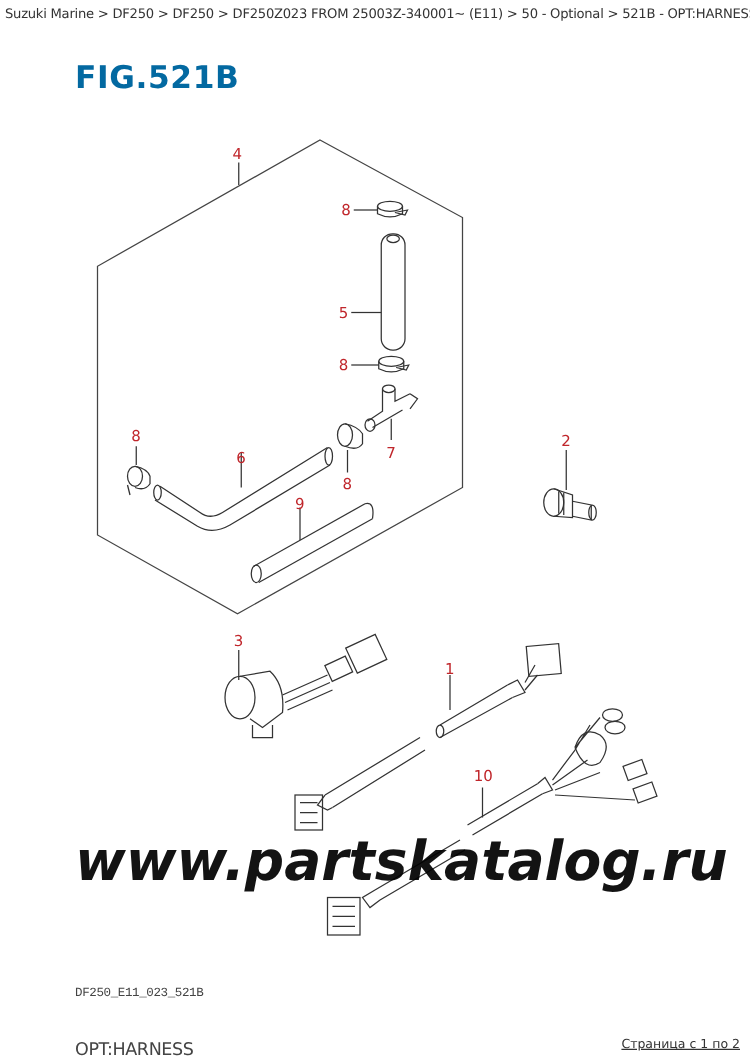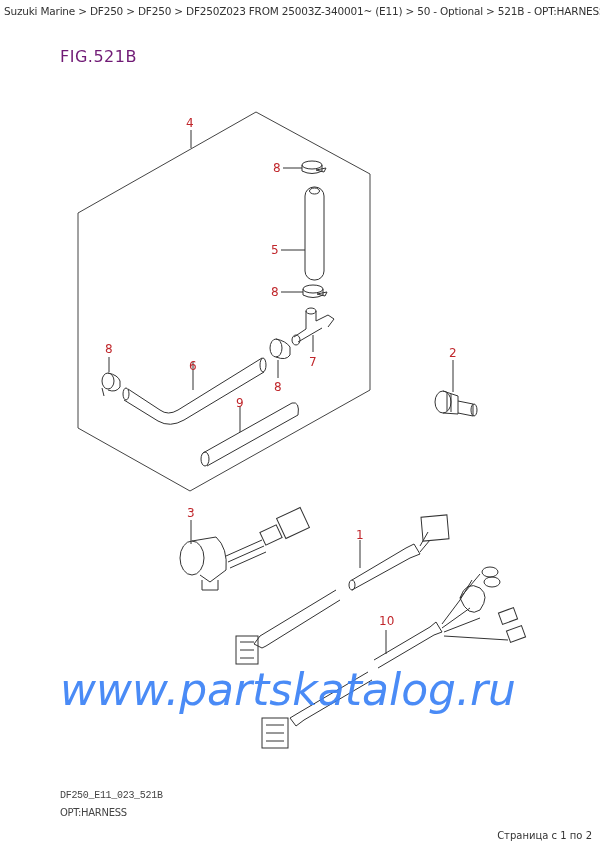--- a/index.html
+++ b/index.html
@@ -1,24 +1,24 @@
 <!DOCTYPE html>
 <html><head>
 <meta charset="utf-8">
 <style>
   html, body { margin: 0; padding: 0; background: #ffffff; }
   body { width: 600px; height: 848px; position: relative; overflow: hidden; font-family: "DejaVu Sans", sans-serif; }
   .breadcrumb { position: absolute; left: 4px; top: 5px; font-size: 10.5px; color: #333; white-space: nowrap; letter-spacing: -0.2px; }
-  .fig-title { position: absolute; left: 60px; top: 47px; font-size: 16px; font-weight: normal; color: #701a75; letter-spacing: 0.5px; }
+  .fig-title { position: absolute; left: 60px; top: 47px; font-size: 25px; font-weight: bold; color: #0369a1; letter-spacing: 0.5px; }
   svg.diagram { position: absolute; left: 0; top: 0; }
   .lbl { font-family: "DejaVu Sans", sans-serif; font-size: 12px; fill: #c0262b; }
-  .watermark { position: absolute; left: 60px; top: 664px; font-family: "DejaVu Sans", sans-serif; font-weight: normal; font-style: italic; font-size: 44px; color: #3b82f6; opacity: 0.92; letter-spacing: 0px; white-space: nowrap; }
+  .watermark { position: absolute; left: 60px; top: 664px; font-family: "DejaVu Sans", sans-serif; font-weight: bold; font-style: italic; font-size: 44px; color: #000000; opacity: 0.92; letter-spacing: 0px; white-space: nowrap; }
   .footer-code { position: absolute; left: 60px; top: 790px; font-size: 10px; color: #444; font-family: Liberation Mono, monospace; letter-spacing: -0.3px; }
-  .footer-name { position: absolute; left: 60px; top: 807px; font-size: 10px; color: #444; letter-spacing: -0.3px; }
-  .page-info { position: absolute; right: 8px; top: 830px; font-size: 10px; color: #333; }
+  .footer-name { position: absolute; left: 60px; top: 832px; font-size: 14px; color: #444; letter-spacing: -0.3px; }
+  .page-info { position: absolute; right: 8px; top: 830px; font-size: 10px; color: #333; text-decoration: underline; }
 </style>
 </head>
 <body>
 
 <div class="breadcrumb">Suzuki Marine &gt; DF250 &gt; DF250 &gt; DF250Z023 FROM 25003Z-340001~ (E11) &gt; 50 - Optional &gt; 521B - OPT:HARNESS (022,023)</div>
 <div class="fig-title">FIG.521B</div>
 
 <svg class="diagram" width="600" height="848" viewBox="0 0 600 848" fill="none" stroke="#333" stroke-width="1">
 
   <polygon points="256,112 370,174 370,390 190,491 78,428 78,213" stroke="#444" fill="none"></polygon>

